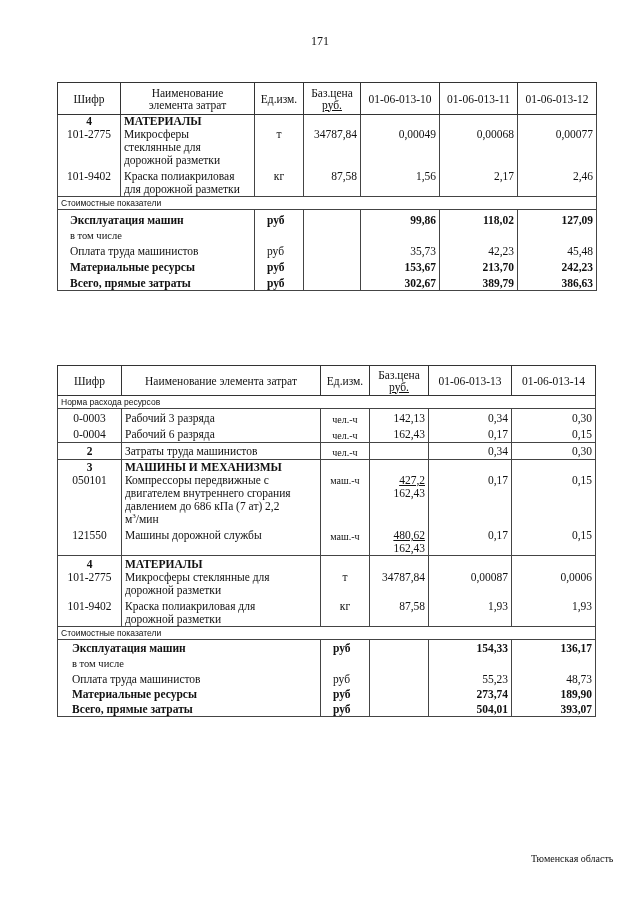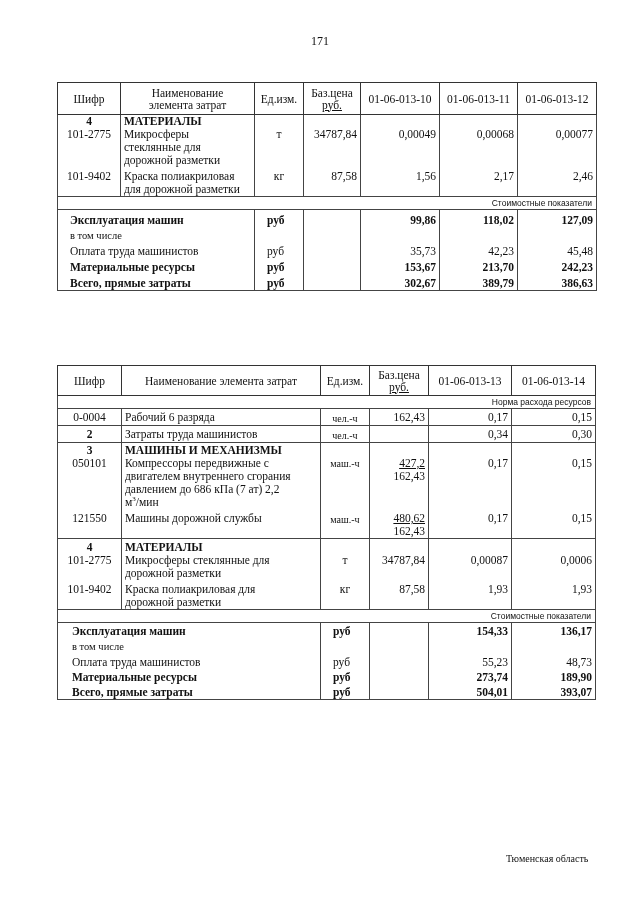--- a/index.html
+++ b/index.html
@@ -1,32 +1,32 @@
 <!DOCTYPE html>
 <html><head>
 <meta charset="utf-8">
 <style>
   html, body { margin: 0; padding: 0; background: #ffffff; }
   body { width: 640px; height: 905px; position: relative; overflow: hidden;
          font-family: "Liberation Serif", "DejaVu Serif", serif; color: #111; }
   .page-num { position: absolute; top: 34px; left: 0; width: 640px; text-align: center; font-size: 12px; }
-  .footer { position: absolute; top: 853px; left: 506px; font-size: 10px; }
+  .footer { position: absolute; top: 853px; left: 531px; font-size: 10px; }
   table { position: absolute; border-collapse: collapse; table-layout: fixed; font-size: 11.5px; }
   td { padding: 0 3px; vertical-align: top; line-height: 13px; }
   .hdr td { border: 1px solid #333; text-align: center; vertical-align: middle; line-height: 12px; }
   .c { text-align: center; }
   .r { text-align: right; }
   .b { font-weight: bold; }
   .u { text-decoration: underline; }
   .sans { font-family: "Liberation Sans", "DejaVu Sans", sans-serif; font-size: 8.5px; }
   .vl { border-left: 1px solid #444; }
   .vr { border-right: 1px solid #444; }
   .bt { border-top: 1px solid #444; }
   .bb { border-bottom: 1px solid #444; }
-  .note td { border: 1px solid #444; text-align: right; height: 12px; line-height: 12px; padding-right: 4px; }
+  .note td { border: 1px solid #444; height: 12px; line-height: 12px; padding-right: 4px; }
   sup { font-size: 7px; line-height: 0; }
   .sub { display:block; }
 </style>
 </head>
 <body>
 
 <div class="page-num">171</div>
 
 <table style="left:57px; top:82px; width:539px;">
   <colgroup>
@@ -152,20 +152,28 @@
           <span class="sub">Баз.цена</span>
           <span class="sub u">руб.</span>
         </td>
     <td>01-06-013-13</td>
     <td>01-06-013-14</td>
   </tr>
   <tr class="note">
     <td colspan="6" class="sans">Норма расхода ресурсов</td>
   </tr>
   <tr>
+    <td class="c vl vr" style="padding-top:3px">0-0003</td>
+    <td class="vr" style="padding-top:3px">Рабочий 3 разряда</td>
+    <td class="c vr" style="padding-top:4px;font-size:10px">чел.-ч</td>
+    <td class="r vr" style="padding-top:3px">142,13</td>
+    <td class="r vr" style="padding-top:3px">0,34</td>
+    <td class="r vr" style="padding-top:3px">0,30</td>
+  </tr>
+  <tr>
     <td class="c vl vr" style="padding-top:2px">0-0004</td>
     <td class="vr" style="padding-top:2px">Рабочий 6 разряда</td>
     <td class="c vr" style="padding-top:3px;font-size:10px">чел.-ч</td>
     <td class="r vr" style="padding-top:2px">162,43</td>
     <td class="r vr" style="padding-top:2px">0,17</td>
     <td class="r vr" style="padding-top:2px">0,15</td>
   </tr>
   <tr>
     <td class="c b vl vr bt" style="padding-top:2px">2</td>
     <td class="vr bt" style="padding-top:2px">Затраты труда машинистов</td>

